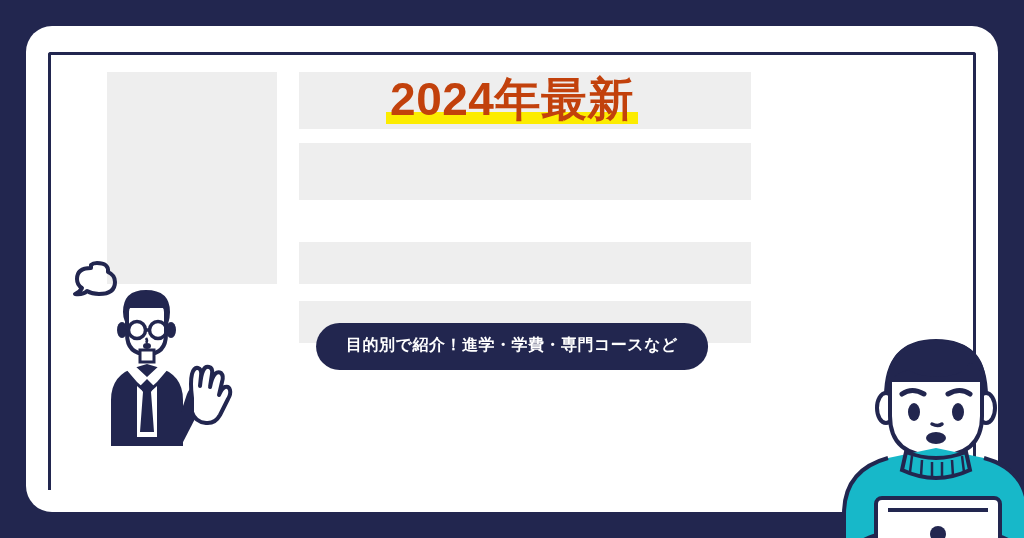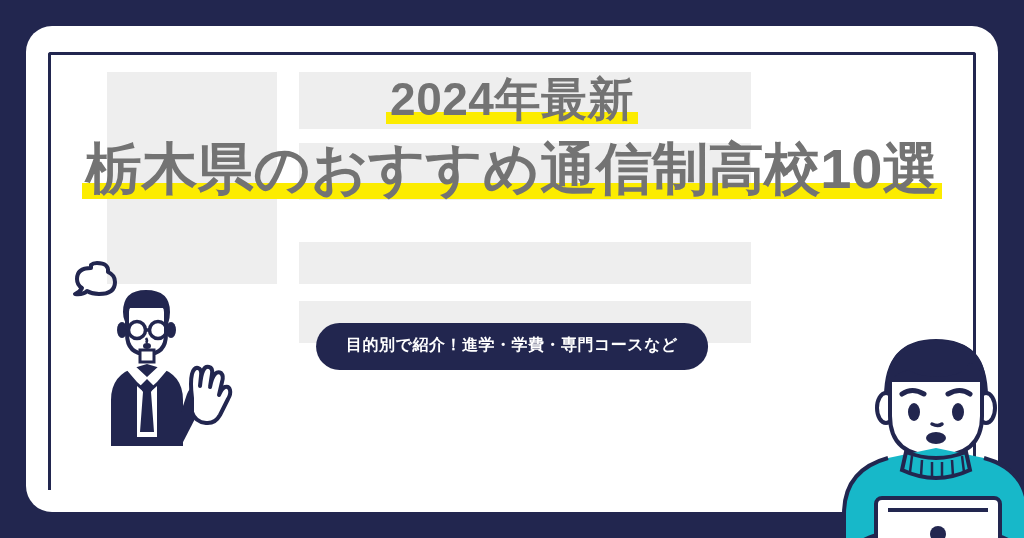--- a/index.html
+++ b/index.html
@@ -104,21 +104,21 @@
   #headline {
     position: absolute;
     left: 0; right: 0;
     top: 20px;
     text-align: center;
     z-index: 5;
   }
   .hl-line {
     display: block;
     white-space: nowrap;
-    color: #737373;
+    color: #c2410c;
     font-weight: bold;
     line-height: 1.08;
   }
   .hl-inner {
     display: inline-block;
     position: relative;
     padding: 0 4px;
   }
   .hl-inner::after {
     content: "";
@@ -183,21 +183,20 @@
       <div id="content">
 
         <div class="ph" id="ph-left"></div>
         <div class="ph" id="ph-b1"></div>
         <div class="ph" id="ph-b2"></div>
         <div class="ph" id="ph-b3"></div>
         <div class="ph" id="ph-b4"></div>
 
         <div id="headline">
           <span class="hl-line" id="hl-line1"><span class="hl-inner">2024年最新</span></span>
-          <span class="hl-line" id="hl-line2"><span class="hl-inner">栃木県のおすすめ通信制高校10選</span></span>
         </div>
 
         <div id="pill">目的別で紹介！進学・学費・専門コースなど</div>
 
         <svg id="illus-left" viewBox="0 0 200 200">
           <g fill="#22264f">
 
             <path d="M30 22 q-14 0 -14 11 q0 6 5 9 q-2 4 -7 6 q8 1 12 -3 q5 3 12 3 q16 0 16 -12 q0 -7 -7 -10 q1 -9 -11 -9 q-4 0 -6 2 z" fill="none" stroke="#22264f" stroke-width="4" stroke-linejoin="round"></path>
 
             <path d="M62 66 q0 -22 23 -22 q24 0 24 22 q0 6 -2 12 q-3 -10 -12 -12 q-10 -2 -18 4 q-6 4 -8 12 q-7 -6 -7 -16 z"></path>

